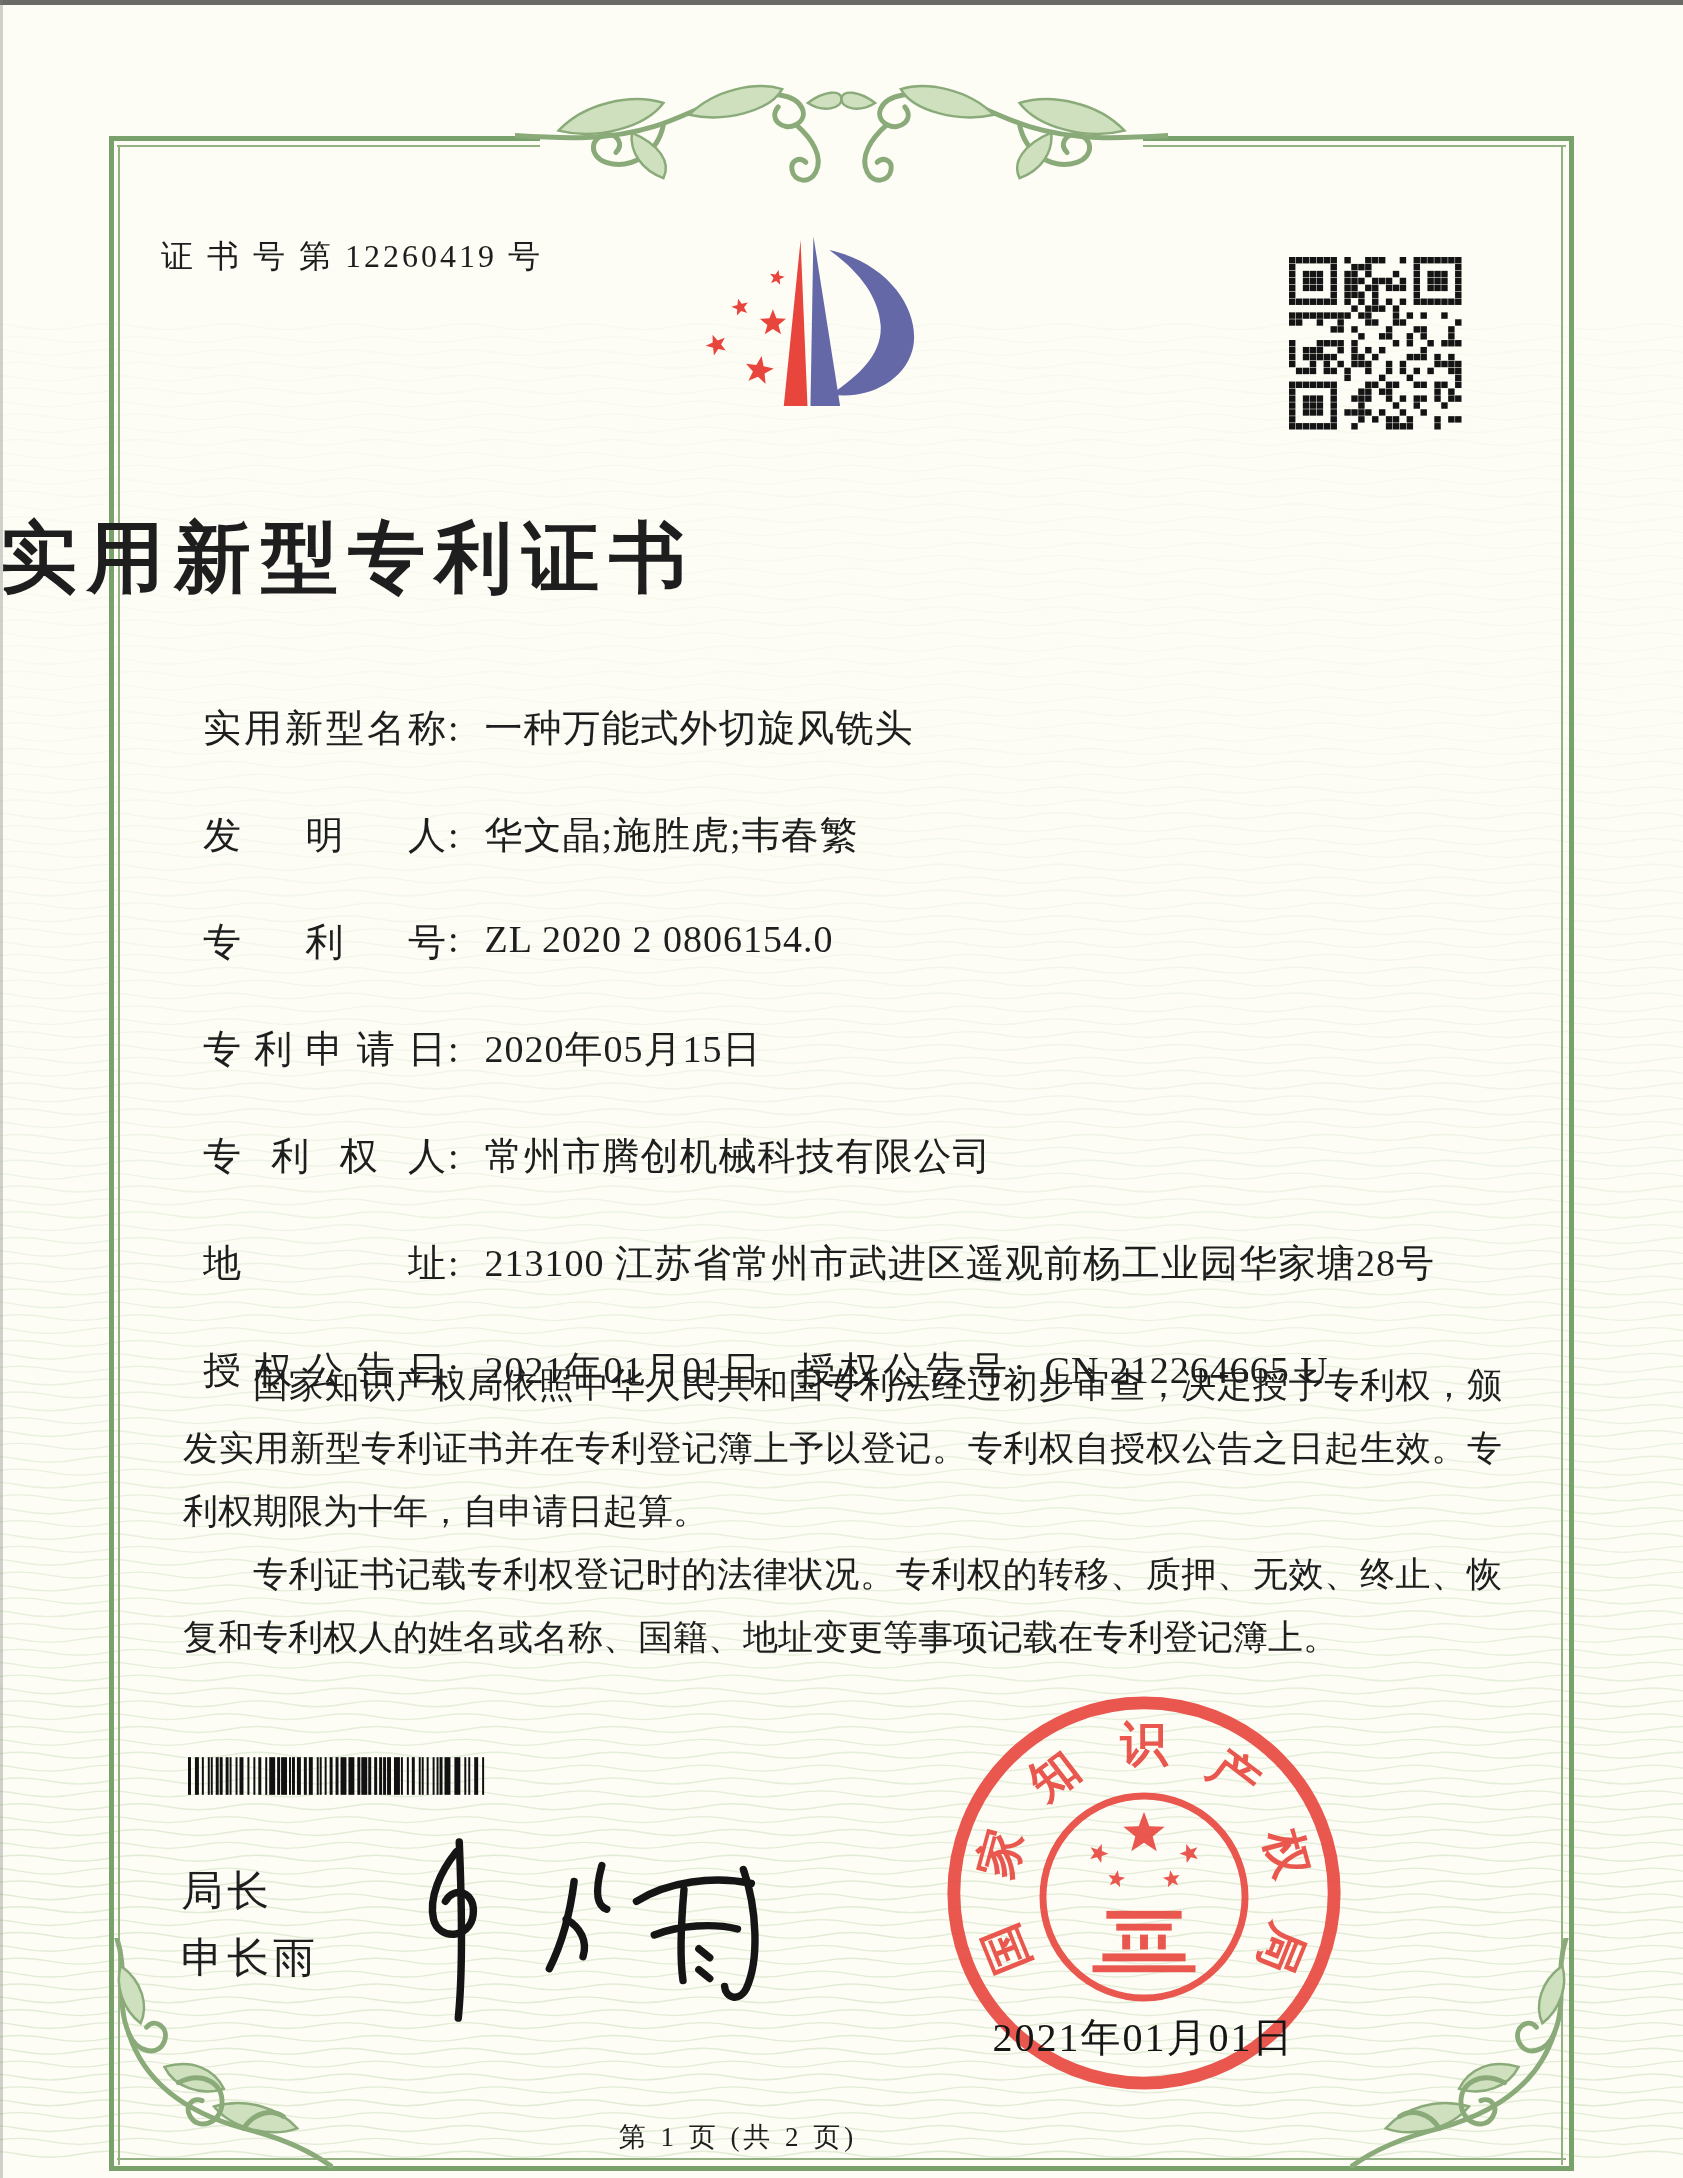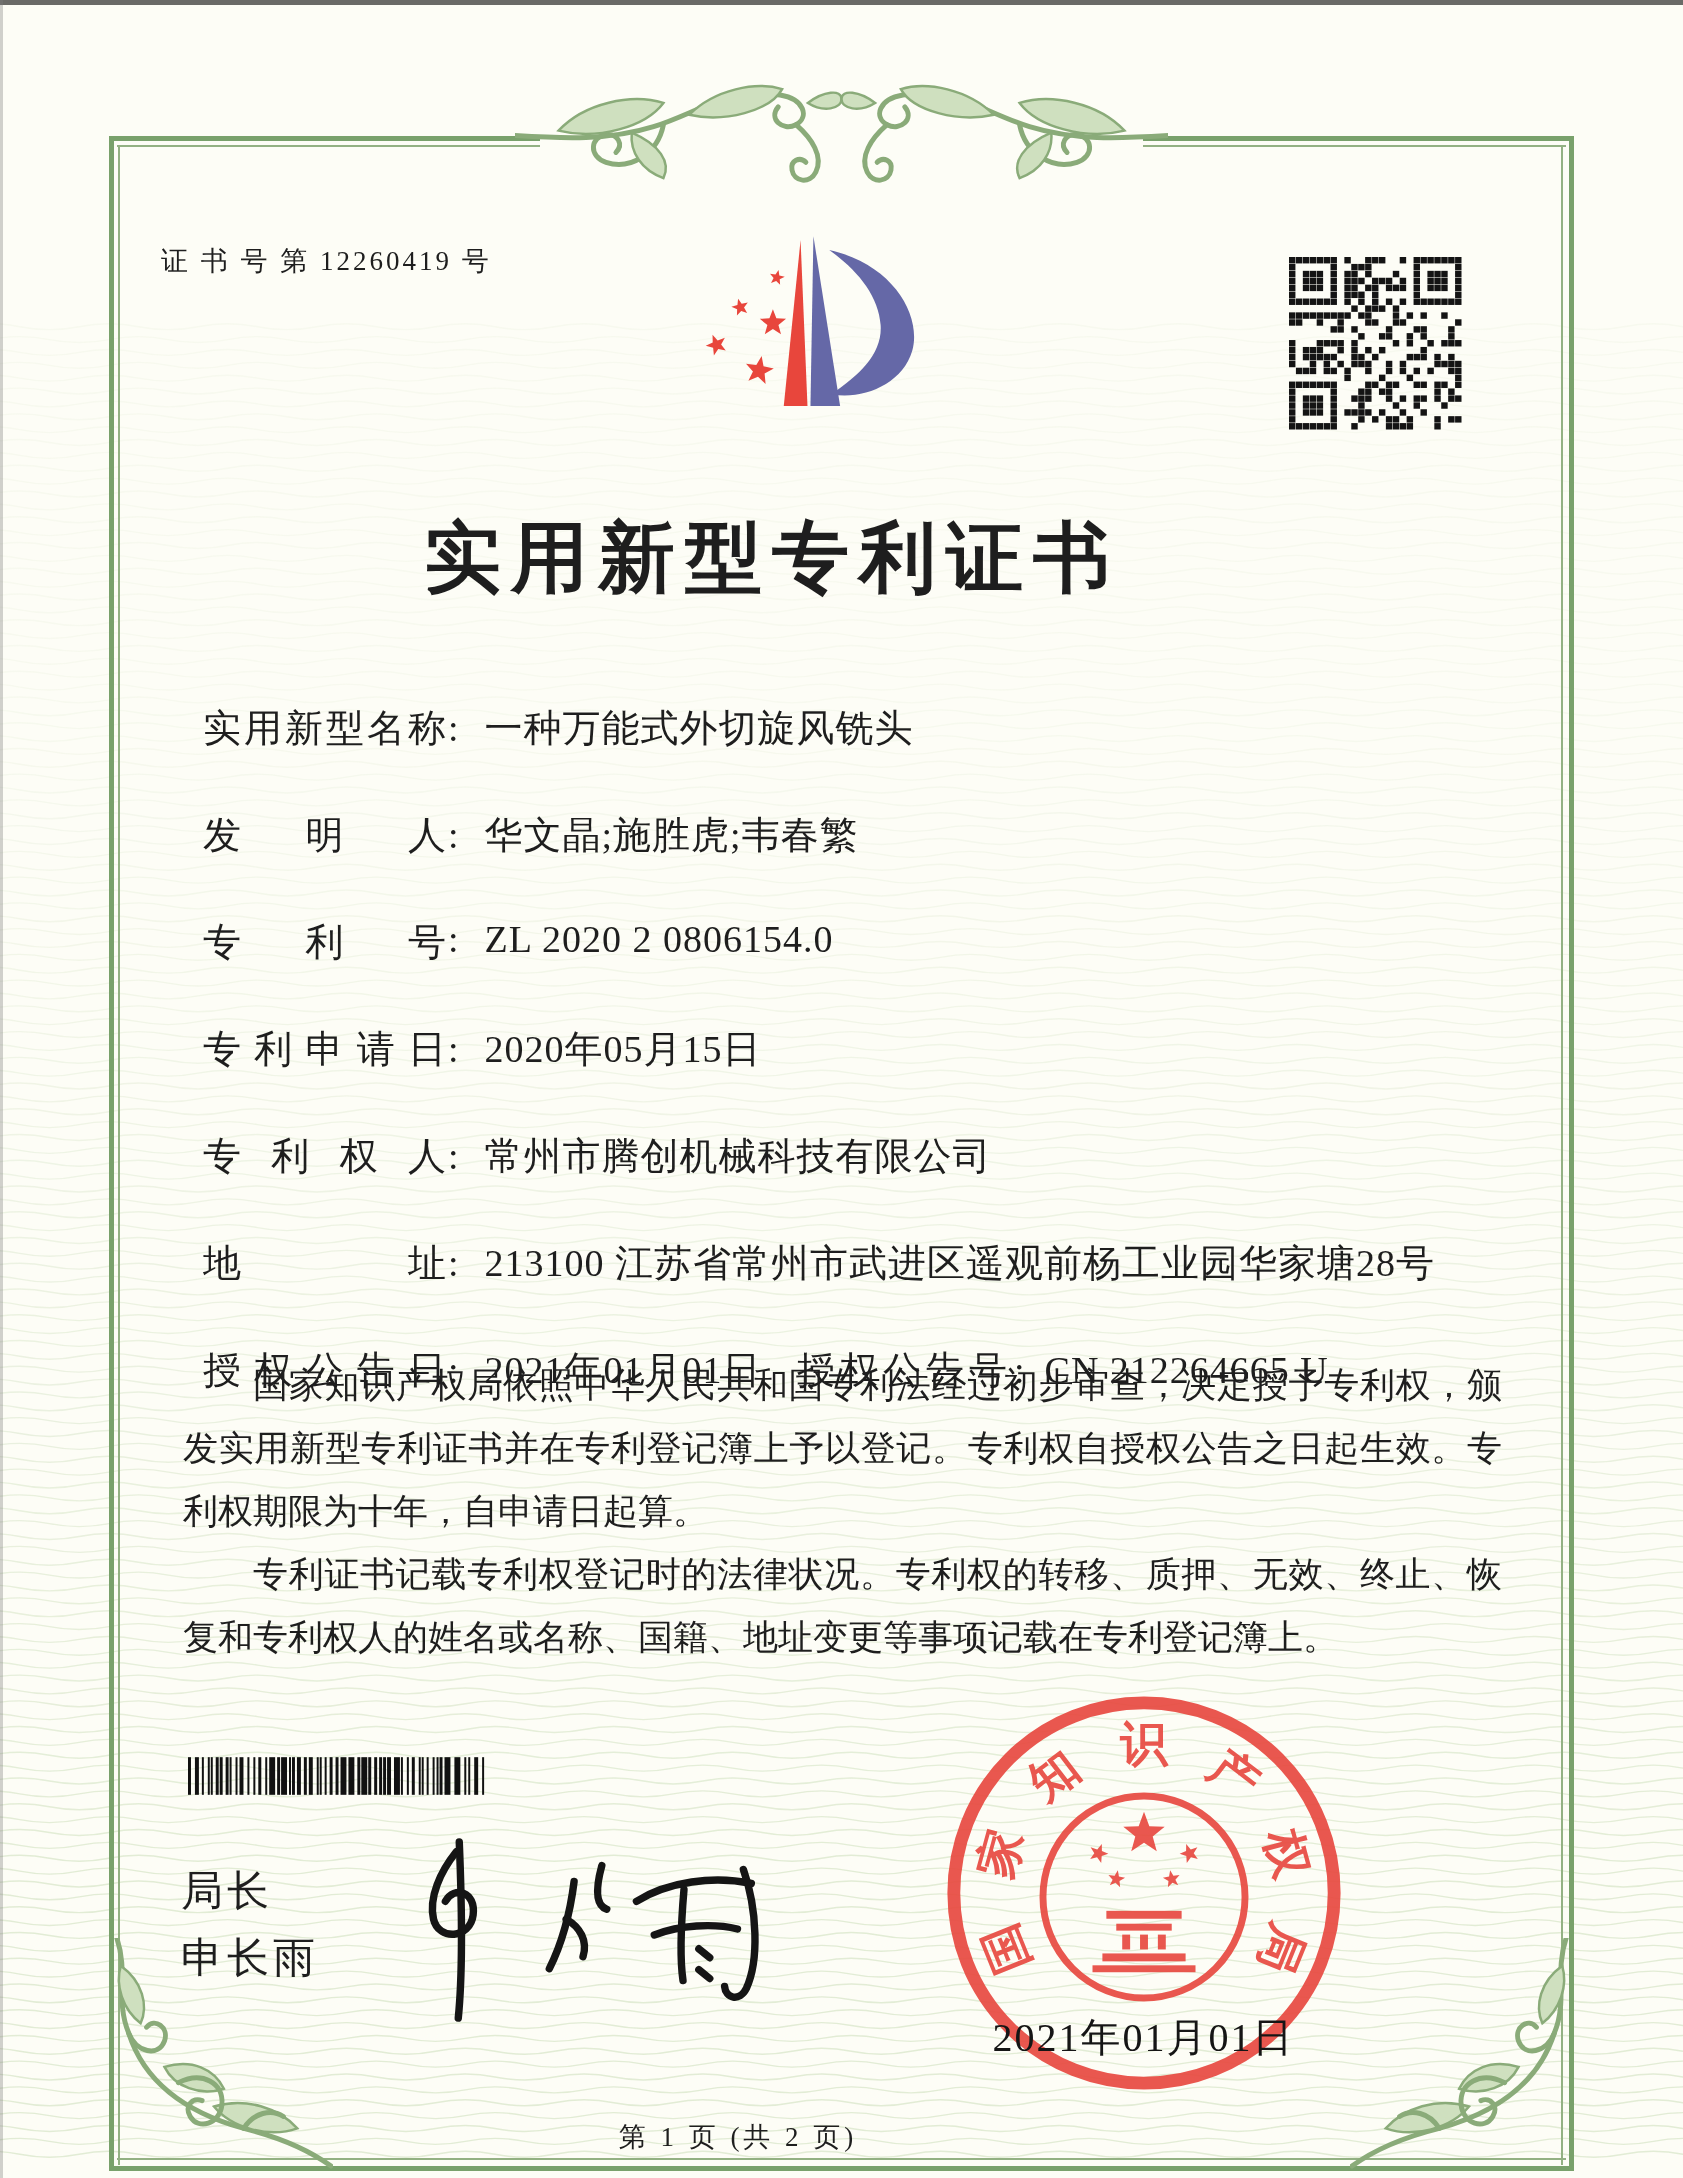--- a/index.html
+++ b/index.html
@@ -22,22 +22,22 @@
   #b-top-thin-b{left:1143px;top:145px;width:423px;height:2px;}
   #b-left{left:109px;top:136px;width:5px;height:2035px;}
   #b-left-thin{left:118px;top:145px;width:2px;height:2020px;}
   #b-right{left:1569px;top:136px;width:5px;height:2035px;}
   #b-right-thin{left:1561px;top:145px;width:2px;height:2020px;}
   #b-bottom{left:109px;top:2166px;width:1465px;height:5px;}
   #b-bottom-thin{left:117px;top:2158px;width:1449px;height:2px;}
   .fl-s{fill:none;stroke:#8aab79;stroke-width:5;stroke-linecap:round;}
   .fl-f{fill:#cfe0bf;stroke:#8aab79;stroke-width:2.5;}
   
-  #cert-no{position:absolute;left:161px;top:243px;font-size:27px;letter-spacing:3px;}
-  #title{position:absolute;left:0;top:507px;width:1544px;text-align:center;
+  #cert-no{position:absolute;left:161px;top:235px;font-size:32px;letter-spacing:3px;}
+  #title{position:absolute;left:0;top:507px;width:1544px;text-align:left;
          font-size:77px;font-weight:bold;letter-spacing:10px;}
   #field-rows{position:absolute;left:203px;top:693px;width:1327px;}
   .field-row{position:relative;height:97px;padding-top:10px;font-size:38px;white-space:nowrap;}
   .field-label{display:inline-block;width:243px;text-align:justify;text-align-last:justify;
                text-justify:inter-character;vertical-align:top;}
   .field-colon{display:inline-block;margin-left:2px;}
   .field-value{margin-left:26px;letter-spacing:1px;}
   .field-group2{position:absolute;left:594px;top:10px;}
   .field-group2 .g2-label{letter-spacing:5px;}
   .field-group2 .field-value{margin-left:20px;}

